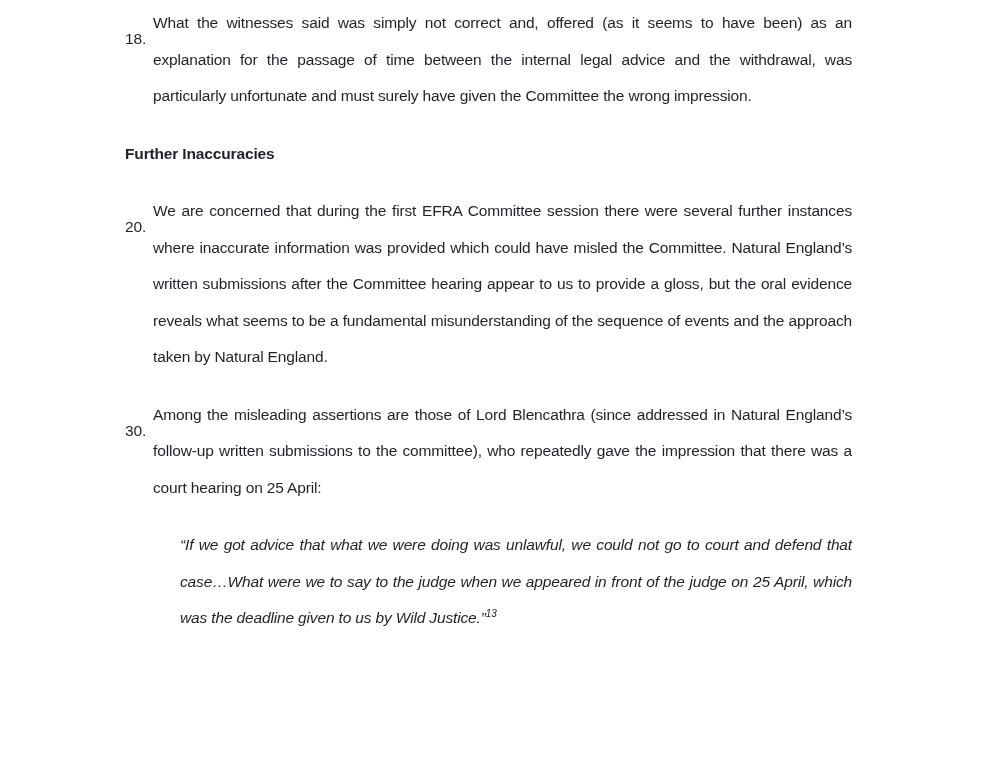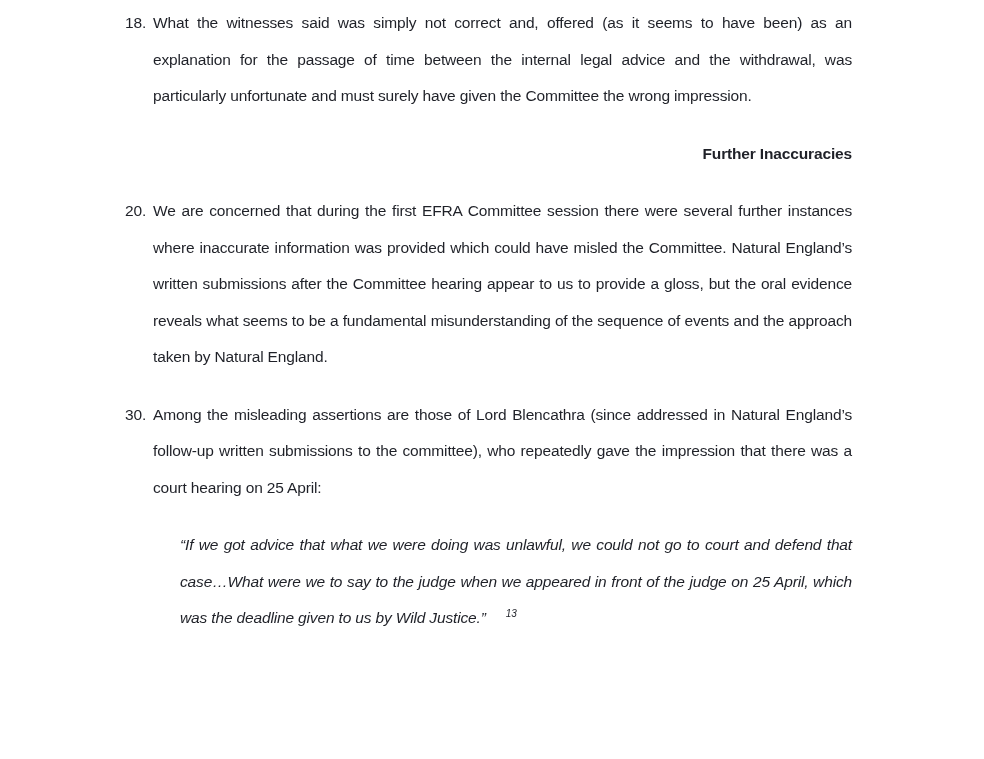--- a/index.html
+++ b/index.html
@@ -25,37 +25,36 @@
     position: relative;
     margin: 0 0 21px 0;
     text-align: justify;
   }
   .para.numbered {
     padding-left: 28px;
   }
   .para.numbered .num {
     position: absolute;
     left: 0;
-    top: 0;
+    top: 16px;
   }
   .heading {
     font-weight: 700;
     margin: 0 0 21px 0;
-    text-align: right;
+    text-align: left;
   }
   .blockquote {
     margin: 0 0 0 55px;
     font-style: italic;
     text-align: justify;
   }
   .blockquote sup {
     font-size: 10px;
     line-height: 0;
     vertical-align: super;
-    margin-left: 20px;
   }
 </style>
 </head>
 <body>
 
 <div class="page">
 
   <div class="para numbered">
     <span class="num">18.</span>
     <span>What the witnesses said was simply not correct and, offered (as it seems to have been) as an explanation for the passage of time between the internal legal advice and the withdrawal, was particularly unfortunate and must surely have given the Committee the wrong impression.</span>

